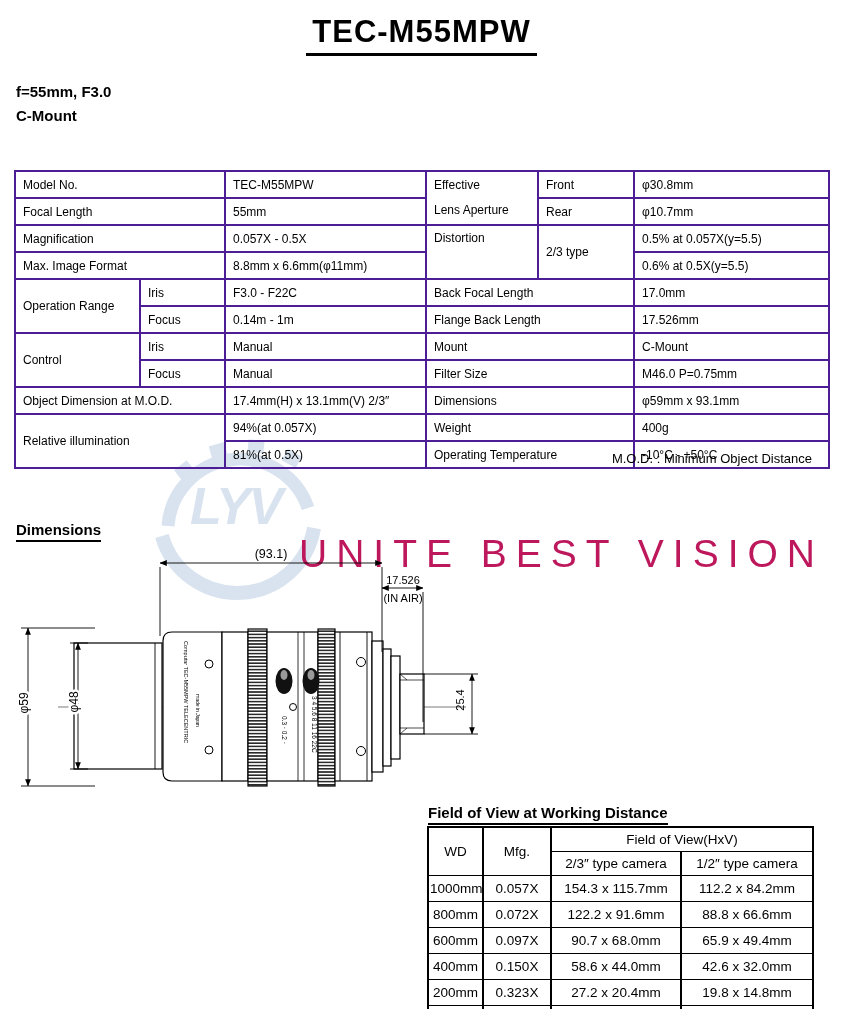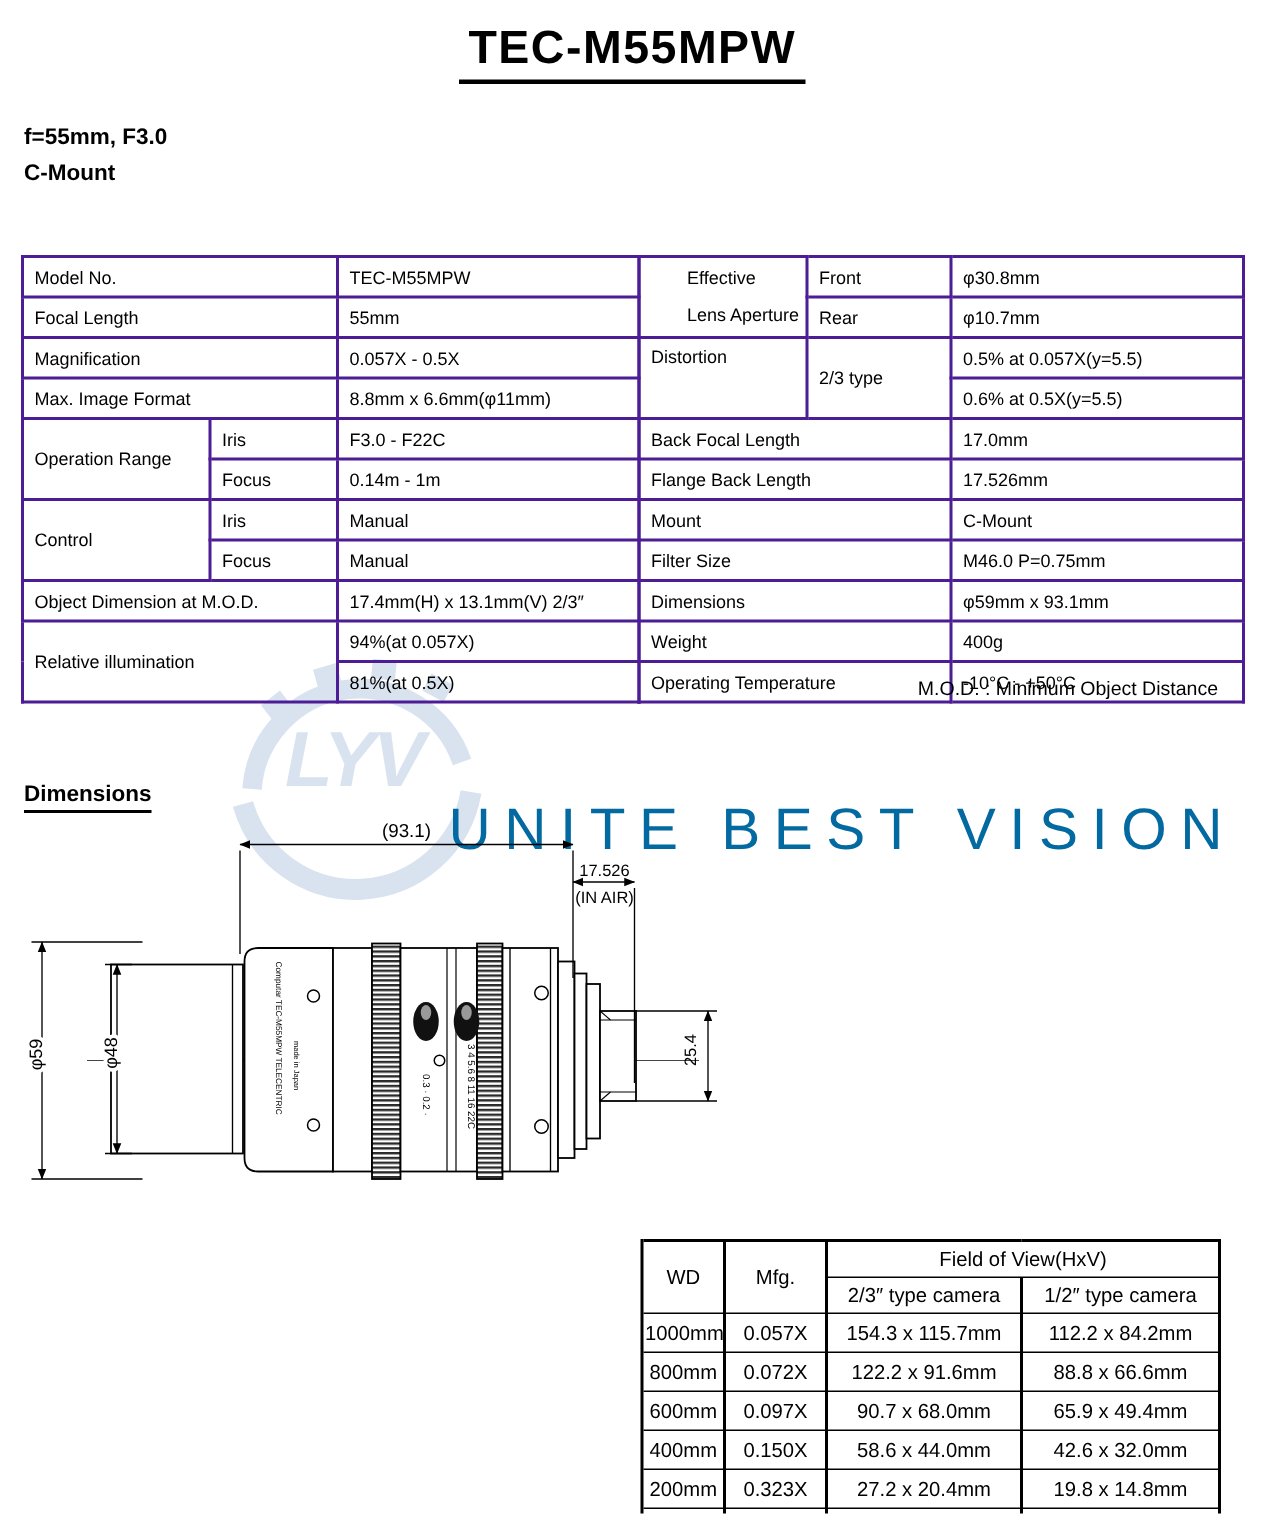--- a/index.html
+++ b/index.html
@@ -25,21 +25,21 @@
   
   table{border-collapse:collapse;table-layout:fixed;}
   .spec{position:absolute;top:166px;border:2px solid #000;}
   .spec td{
     border:2px solid #4c1d95;font-size:12px;padding:0 7px;height:25px;
     vertical-align:middle;white-space:nowrap;overflow:hidden;
   }
   #spec-left{left:14px;width:411px;}
   #spec-right{left:425px;width:403px;}
   .spec td.tb{border-bottom-width:2px;}
-  .two-line{line-height:25px;margin-left:24px;}
+  .two-line{line-height:25px;}
 
   .mod-note{right:31px;top:447px;font-size:13px;}
 
   
   .sec-head{
     font-size:15px;font-weight:bold;
     border-bottom:2px solid #000;padding-bottom:2px;display:inline-block;
   }
   #dim-head{left:16px;top:517px;}
   #fov-head{left:428px;top:800px;}
@@ -79,21 +79,21 @@
         <rect x="28" y="28" width="16" height="13" transform="rotate(-38 36 34)"></rect>
         <rect x="62" y="8" width="16" height="13" transform="rotate(-16 70 14)"></rect>
         <rect x="100" y="4" width="16" height="13" transform="rotate(6 108 10)"></rect>
         <rect x="136" y="16" width="16" height="13" transform="rotate(28 144 22)"></rect>
       </g>
 
       <path d="M14,100 A78,78 0 0 0 166,92" stroke-width="14"></path>
     </g>
     <text x="42" y="88" class="wm-logo-text" fill="#d9e3ef">LYV</text>
   </svg>
-  <div class="abs wm-en" style="color:#0369a1;">UNITE BEST VISION</div>
+  <div class="abs wm-en" style="color:#be185d;">UNITE BEST VISION</div>
 </div>
 
 <div id="content" class="layer">
 
   <div class="abs title-wrap">
     <span class="title">TEC-M55MPW</span>
   </div>
 
   <div class="abs subtitle">
     <div>f=55mm, F3.0</div>
@@ -304,20 +304,21 @@
     <text x="82" y="162" font-size="12" text-anchor="middle" fill="#000" transform="rotate(-90 78 162)" paint-order="stroke" stroke="#fff" stroke-width="5">φ48</text>
 
     <g stroke="#000" stroke-width="0.9">
       <line x1="424" y1="130" x2="478" y2="130"></line>
       <line x1="424" y1="190" x2="478" y2="190"></line>
       <line x1="472" y1="130" x2="472" y2="190" marker-start="url(#arr)" marker-end="url(#arr)"></line>
     </g>
     <text x="464" y="164" font-size="11" text-anchor="middle" fill="#000" transform="rotate(-90 460 160)">25.4</text>
   </svg>
 
+  <span class="abs sec-head" id="fov-head">Field of View at Working Distance</span>
 
   <table id="fov-table">
     <colgroup>
         <col style="width:55px">
         <col style="width:68px">
         <col style="width:130px">
         <col style="width:132px">
       </colgroup>
     <tbody>
         <tr class="hdr">

